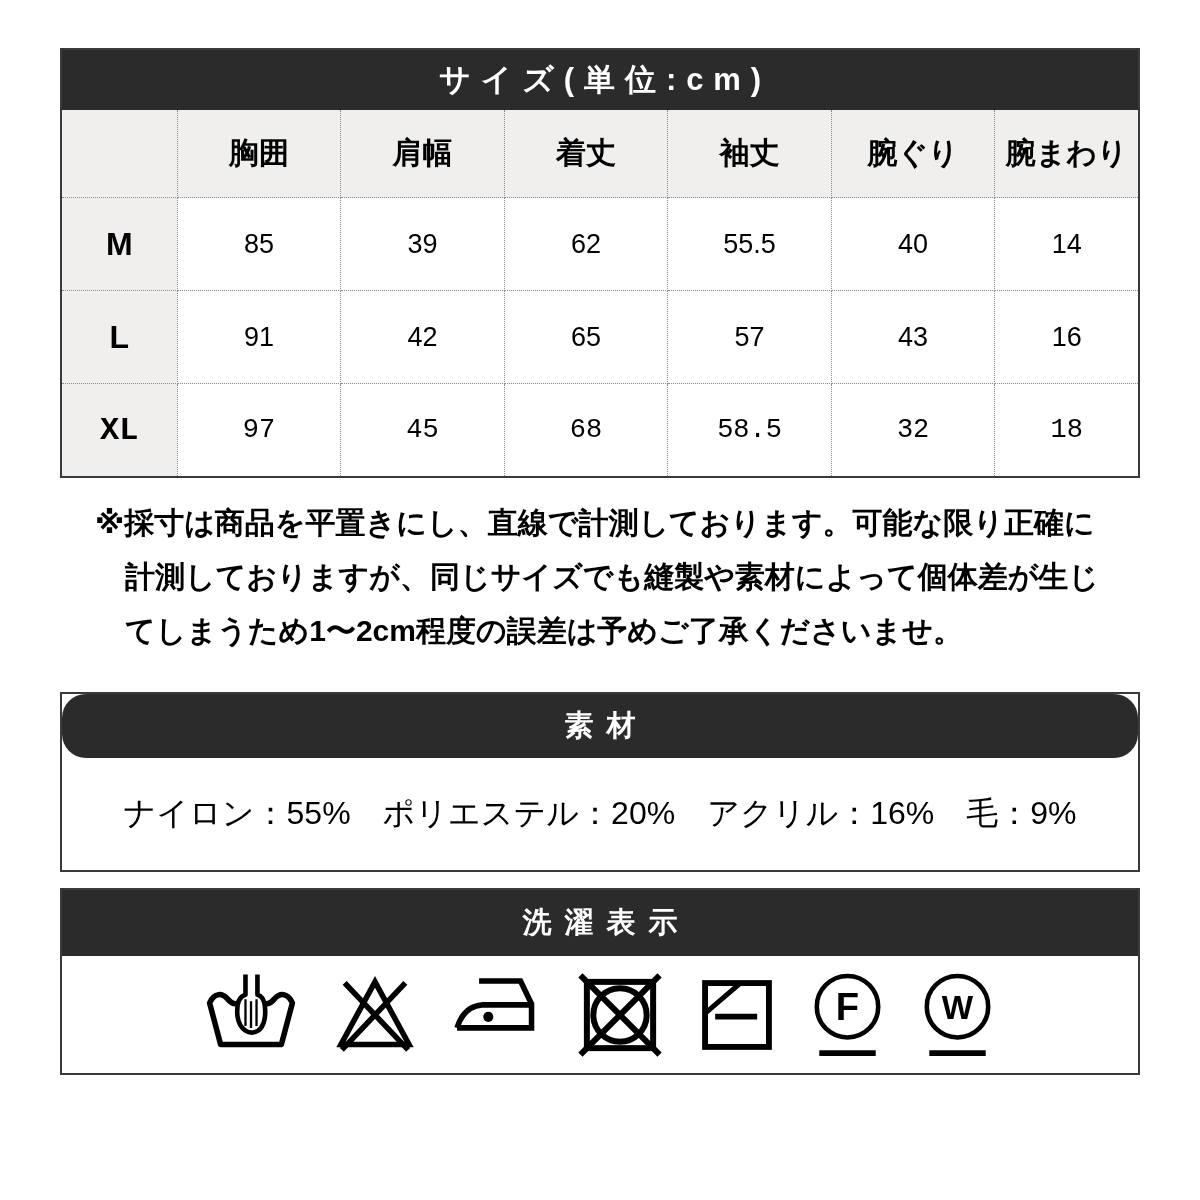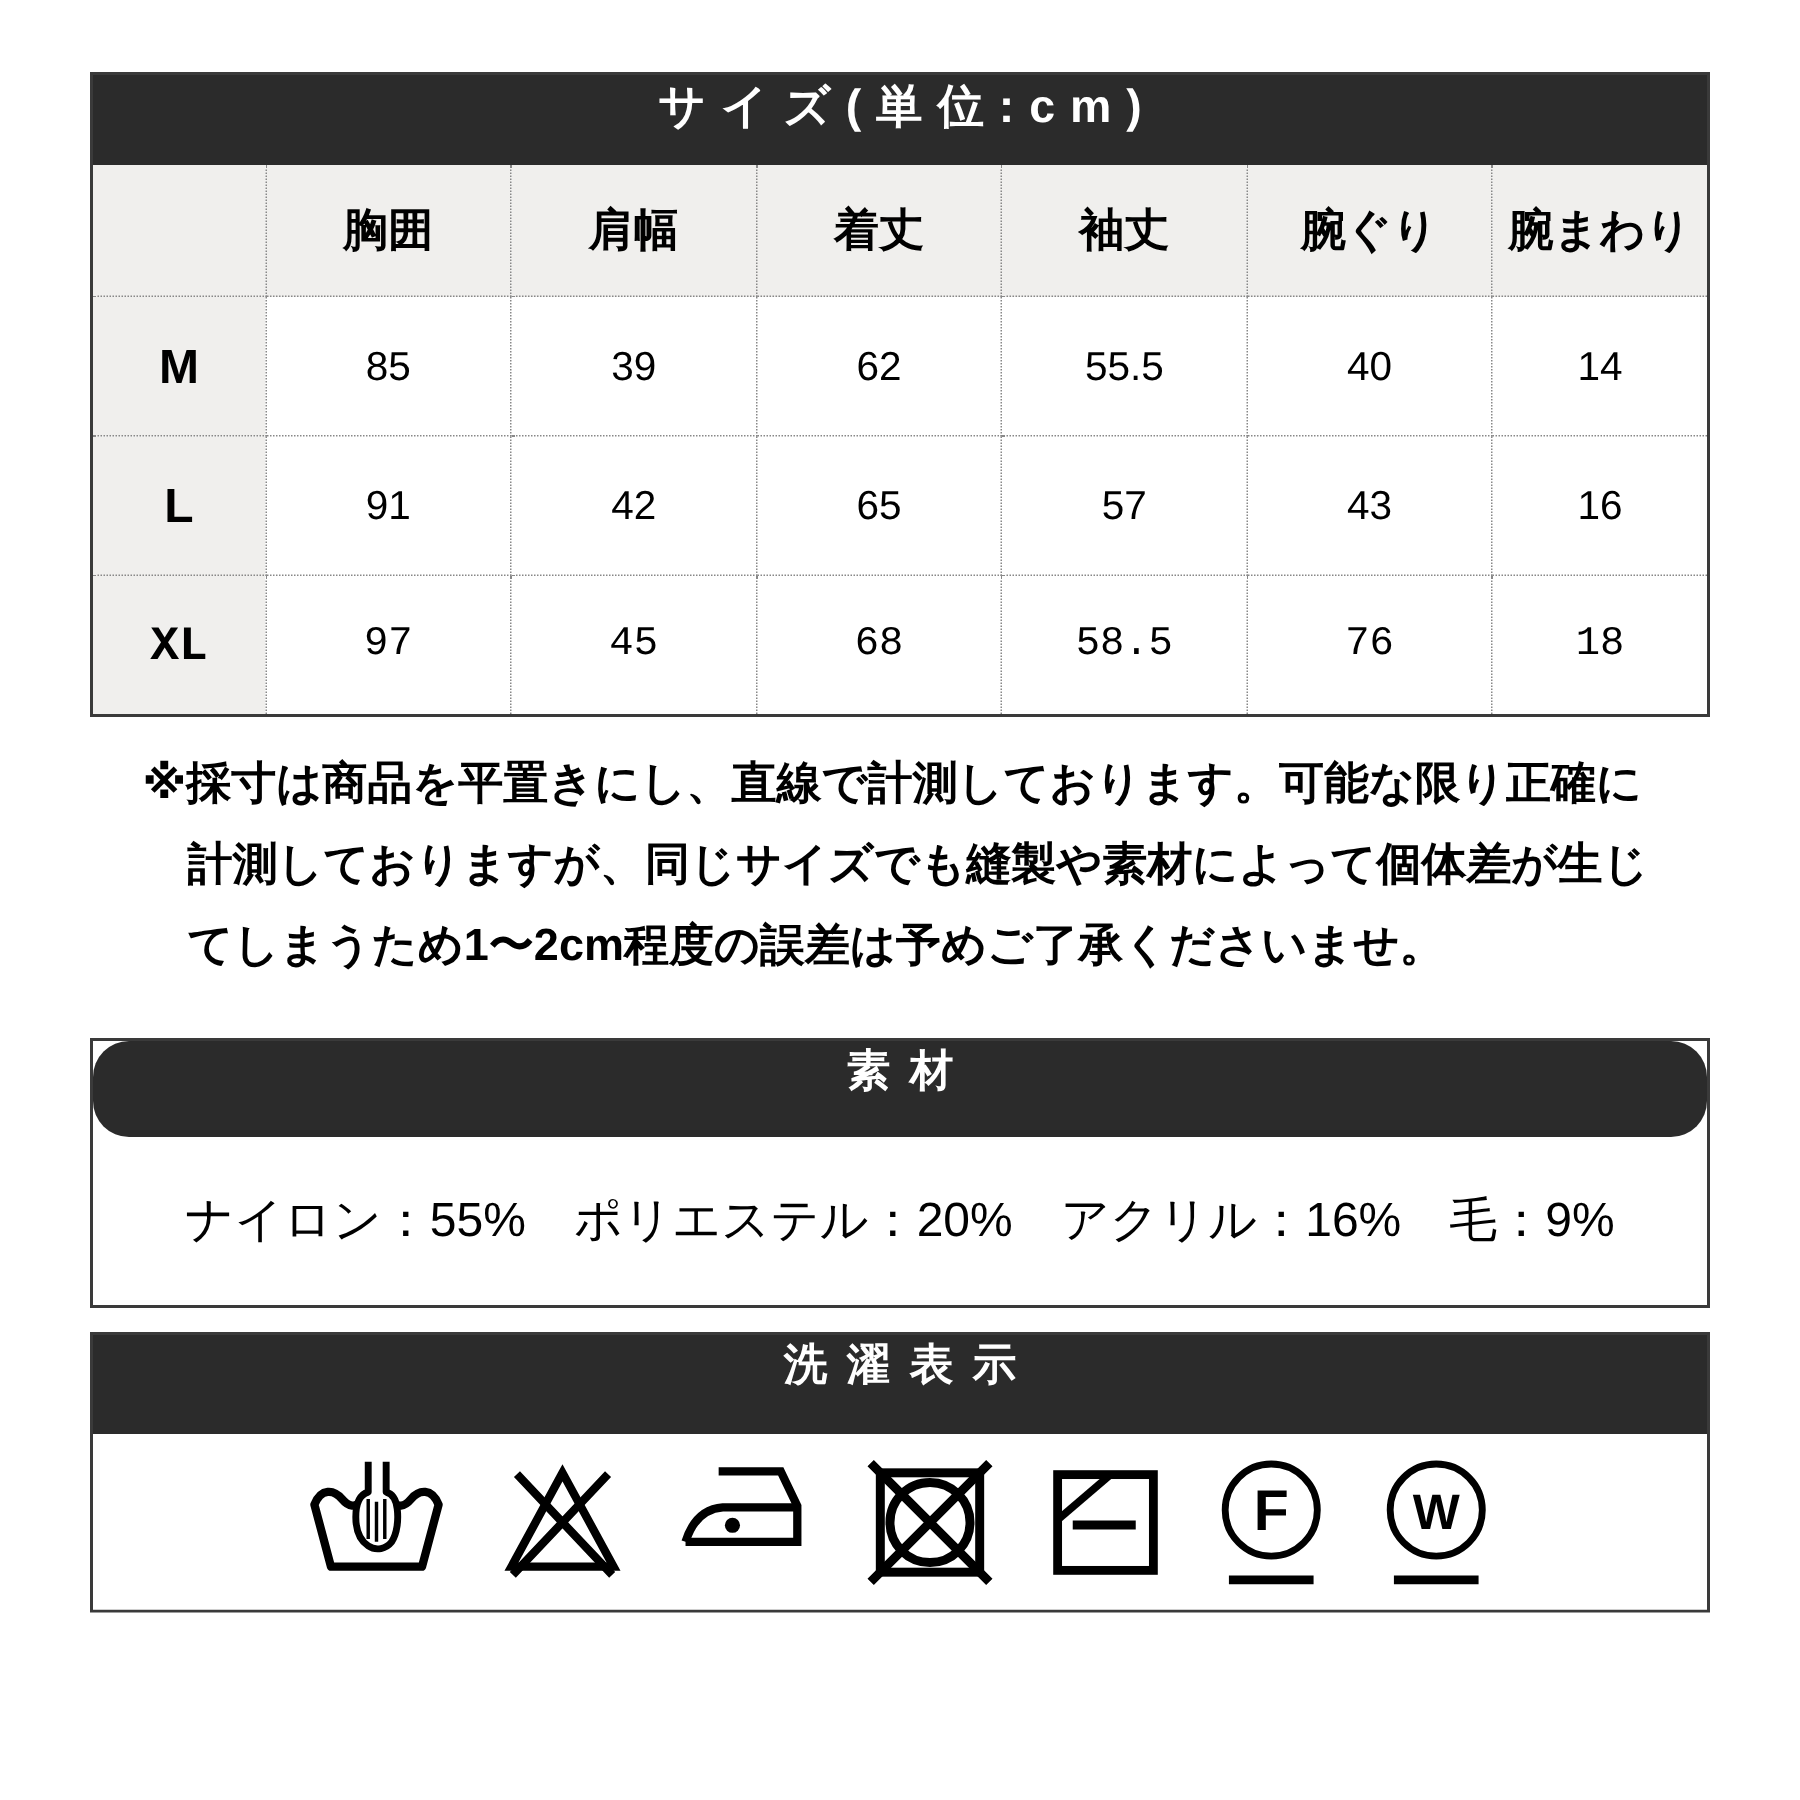--- a/index.html
+++ b/index.html
@@ -1,21 +1,21 @@
 <!DOCTYPE html>
 <html lang="ja"><head>
 <meta charset="utf-8">
 <style>
   html,body{margin:0;padding:0;background:#ffffff;}
   body{font-family:"Liberation Sans","DejaVu Sans",sans-serif;color:#000;}
   .page{width:1080px;margin:0 auto;padding-top:48px;padding-bottom:40px;}
 
   
   .bar{background:#2b2b2b;color:#fff;font-weight:bold;text-align:center;
-       display:flex;align-items:flex-start;justify-content:center;}
+       display:flex;align-items:center;justify-content:center;}
   .bar.size{height:60px;font-size:31px;letter-spacing:0.32em;text-indent:0.32em;}
   .bar.small{font-size:29px;letter-spacing:0.45em;text-indent:0.45em;}
 
   
   .boxed{border:2px solid #3a3a3a;}
 
   
   table.size-table{width:100%;border-collapse:collapse;table-layout:fixed;}
   table.size-table th,table.size-table td{
     border:1px dotted #888;text-align:center;vertical-align:middle;padding:0;}
@@ -94,21 +94,21 @@
           <td>57</td>
           <td>43</td>
           <td>16</td>
         </tr>
         <tr>
           <th>XL</th>
           <td>97</td>
           <td>45</td>
           <td>68</td>
           <td>58.5</td>
-          <td>76</td>
+          <td>32</td>
           <td>18</td>
         </tr>
       </tbody>
     </table>
   </div>
 
   <div class="notes">
     <p class="note">※採寸は商品を平置きにし、直線で計測しております。可能な限り正確に計測しておりますが、同じサイズでも縫製や素材によって個体差が生じてしまうため1〜2cm程度の誤差は予めご了承くださいませ。</p>
   </div>
 

